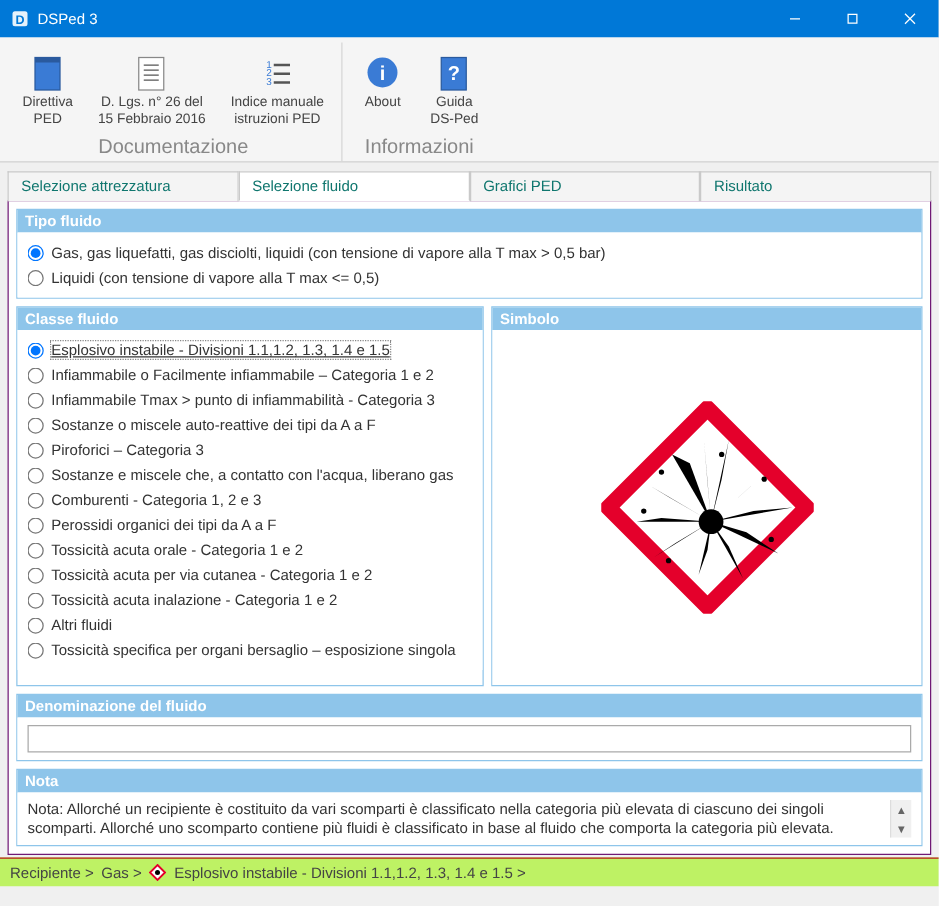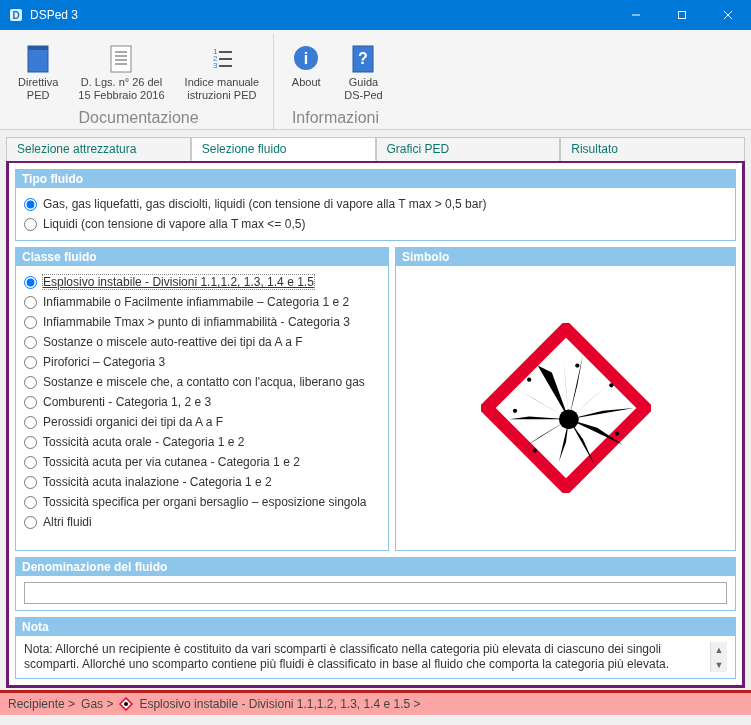--- a/index.html
+++ b/index.html
@@ -71,21 +71,21 @@
   top: 1px;
   cursor: pointer;
 }
 .tab.active {
   background: #fff;
   border-bottom: 1px solid #fff;
   z-index: 2;
 }
 
 .tab-content {
-  border: 3px solid #701a75;
+  border: 1px solid #701a75;
   background: #fff;
   margin: 0 6px 2px 6px;
   padding: 6px;
 }
 
 .panel-row { display: flex; gap: 6px; }
 .panel {
   border: 1px solid #8ec5ea;
   margin-bottom: 6px;
 }
@@ -137,22 +137,22 @@
   display: flex; flex-direction: column; justify-content: space-between;
   background: #f0f0f0;
   border-left: 1px solid #ddd;
 }
 .nota-scroll-btn {
   height: 17px; display:flex;align-items:center;justify-content:center;
   font-size: 9px; color: #666;
 }
 
 .status-bar {
-  background: #fca5a5;
-  border-top: 3px solid #b91c1c;
+  background: #bef264;
+  border-top: 1px solid #b91c1c;
   padding: 4px 8px;
   display: flex; align-items: center; gap: 6px;
   color: #444;
   font-size: 12px;
 }
 .status-icon { width: 14px; height: 14px; display:inline-flex; }
 </style>
 </head>
 <body>
 
@@ -319,25 +319,25 @@
           <div class="radio-row">
             <input type="radio" name="classe" style="">
             <label>Tossicità acuta per via cutanea - Categoria 1 e 2</label>
           </div>
           <div class="radio-row">
             <input type="radio" name="classe" style="">
             <label>Tossicità acuta inalazione - Categoria 1 e 2</label>
           </div>
           <div class="radio-row">
             <input type="radio" name="classe" style="">
+            <label>Altri fluidi</label>
+          </div>
+          <div class="radio-row">
+            <input type="radio" name="classe" style="">
             <label>Tossicità specifica per organi bersaglio – esposizione singola</label>
-          </div>
-          <div class="radio-row">
-            <input type="radio" name="classe" style="">
-            <label>Altri fluidi</label>
           </div>
         </div>
     </div>
     <div class="panel simbolo-panel">
       <div class="panel-header">Simbolo</div>
       <div class="panel-body simbolo-body">
         <svg class="ghs-symbol" viewBox="0 0 120 120">
           <polygon points="60,4 116,60 60,116 4,60" fill="#fff" stroke="#e4002b" stroke-width="9"></polygon>
           <g fill="#000">
             <circle cx="62" cy="68" r="7"></circle>

